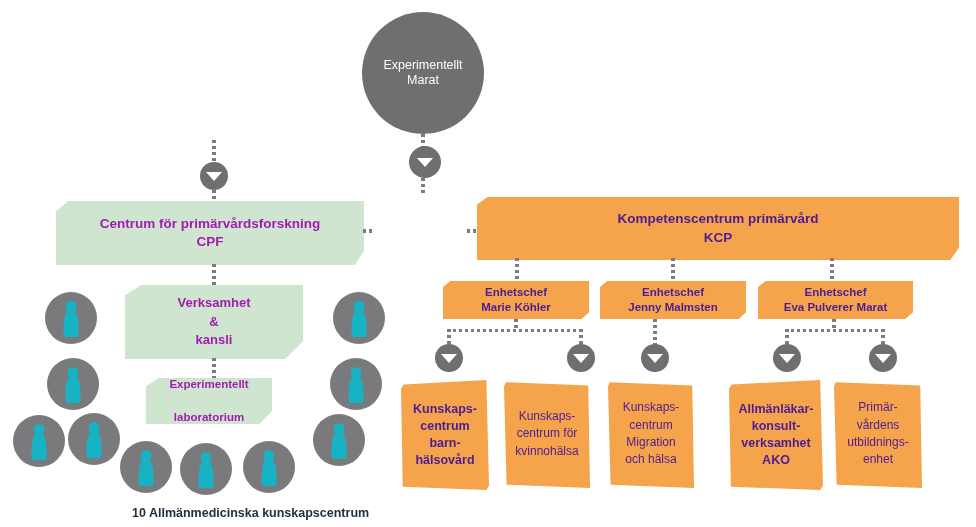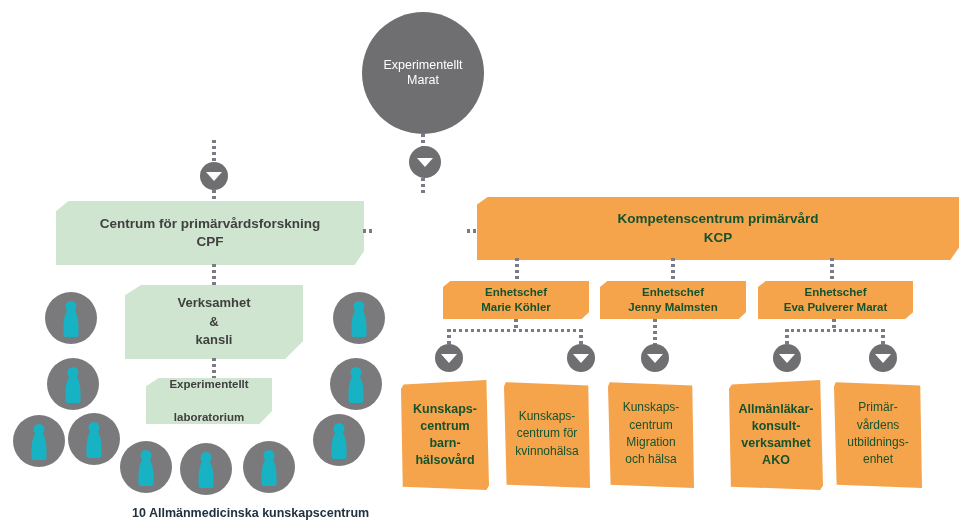--- a/index.html
+++ b/index.html
@@ -69,22 +69,22 @@
     border-top:9px solid #ffffff;
   }
 
   
   .banner{
     position:absolute;
     display:flex;align-items:center;justify-content:center;
     text-align:center;
     box-sizing:border-box;
   }
-  .green{background:#cfe5cf;color:#404040;}
-  .orange{background:#f5a44c;color:#14532d;}
+  .green{background:#cfe5cf;color:#a21caf;}
+  .orange{background:#f5a44c;color:#4c1d95;}
 
   
   .shape-cpf{
     clip-path:polygon(
       0 16%, 4% 0, 100% 0, 100% 78%, 97% 100%, 0 100%, 0 16%);
   }
   
   .shape-kcp{
     clip-path:polygon(
       0 12%, 2.2% 0, 100% 0, 100% 80%, 98.2% 100%, 0 100%);

